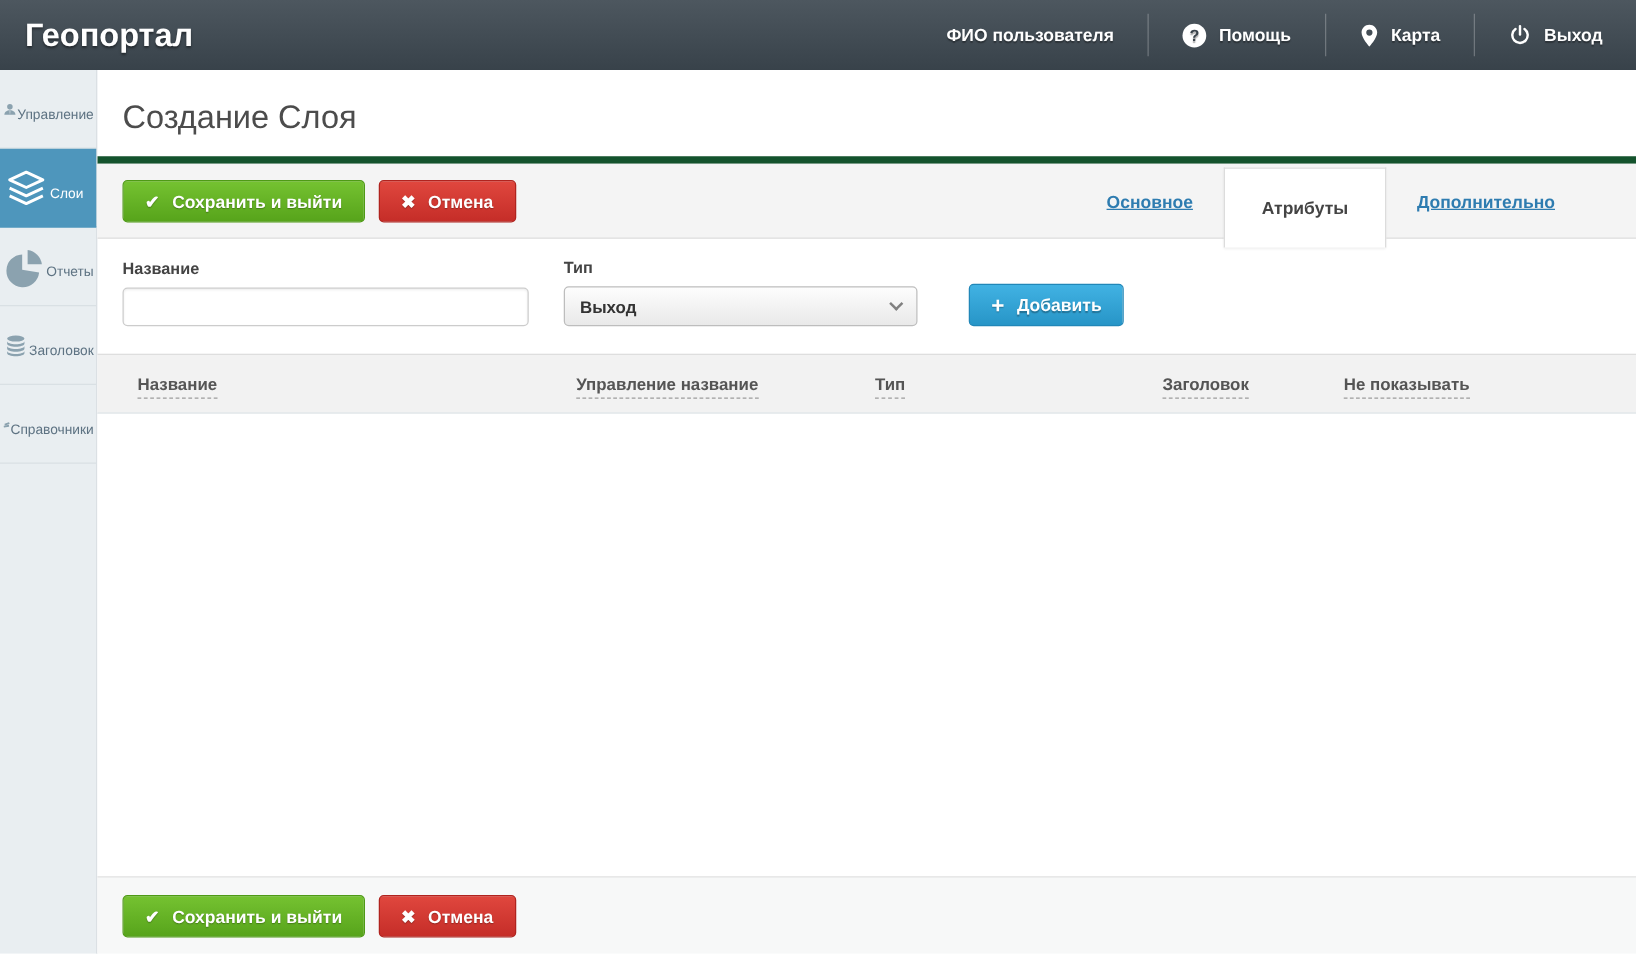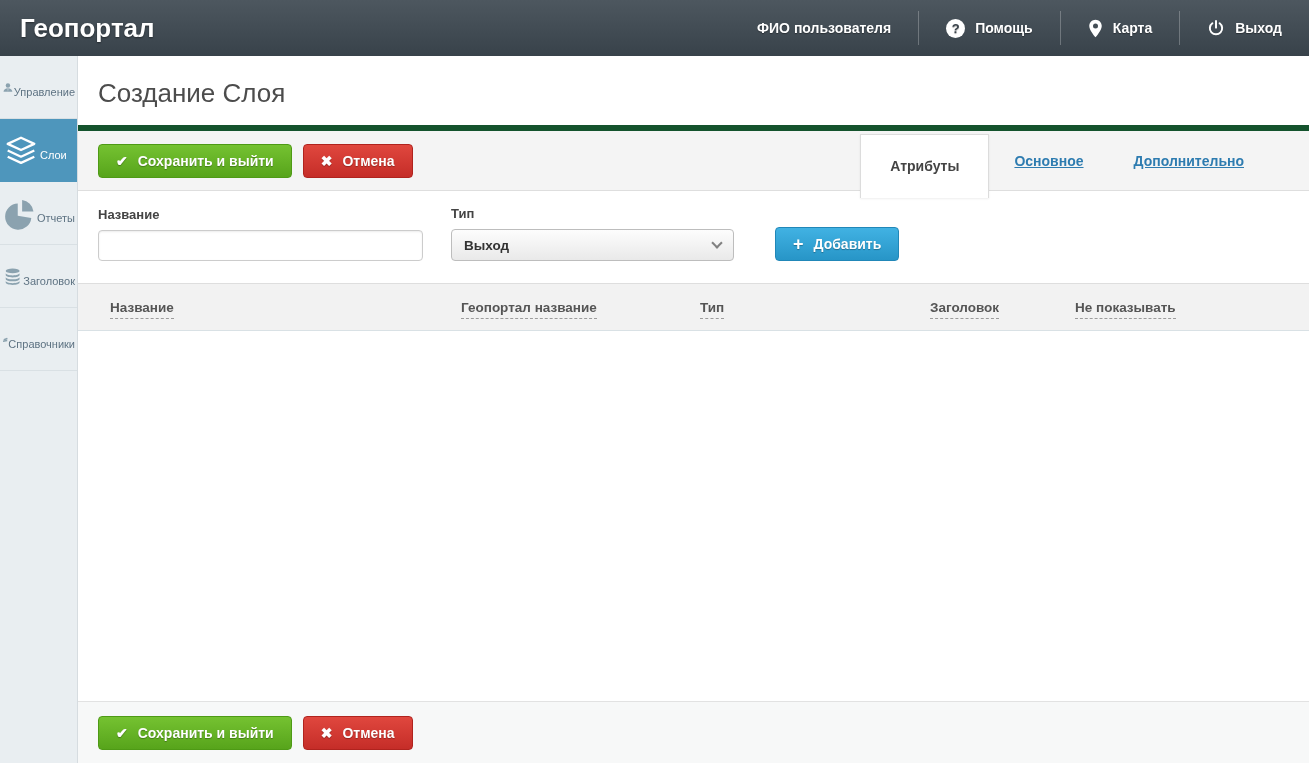--- a/index.html
+++ b/index.html
@@ -224,22 +224,22 @@
       <button class="btn btn-green">
         <span class="glyph">✔</span>
         <span>Сохранить и выйти</span>
       </button>
       <button class="btn btn-red">
         <span class="glyph">✖</span>
         <span>Отмена</span>
       </button>
 
       <div class="tabs">
+        <div class="tab">Основное</div>
         <div class="tab active">Атрибуты</div>
-        <div class="tab">Основное</div>
         <div class="tab">Дополнительно</div>
       </div>
     </div>
 
     <div class="form-row">
       <div class="field field-name">
         <label>Название</label>
         <input class="text-input" type="text" value="" style="">
       </div>
       <div class="field field-type">
@@ -253,21 +253,21 @@
         <span class="glyph">+</span>
         <span>Добавить</span>
       </button>
     </div>
 
     <div class="grid-head">
       <div class="col col-1">
         <span>Название</span>
       </div>
       <div class="col col-2">
-        <span>Геопортал название</span>
+        <span>Управление название</span>
       </div>
       <div class="col col-3">
         <span>Тип</span>
       </div>
       <div class="col col-4">
         <span>Заголовок</span>
       </div>
       <div class="col col-5">
         <span>Не показывать</span>
       </div>

